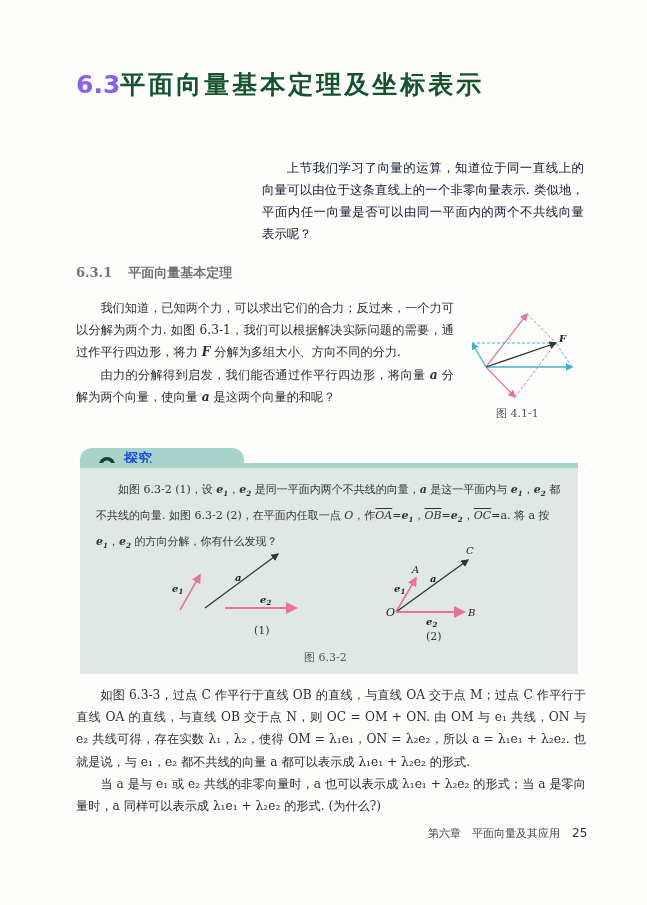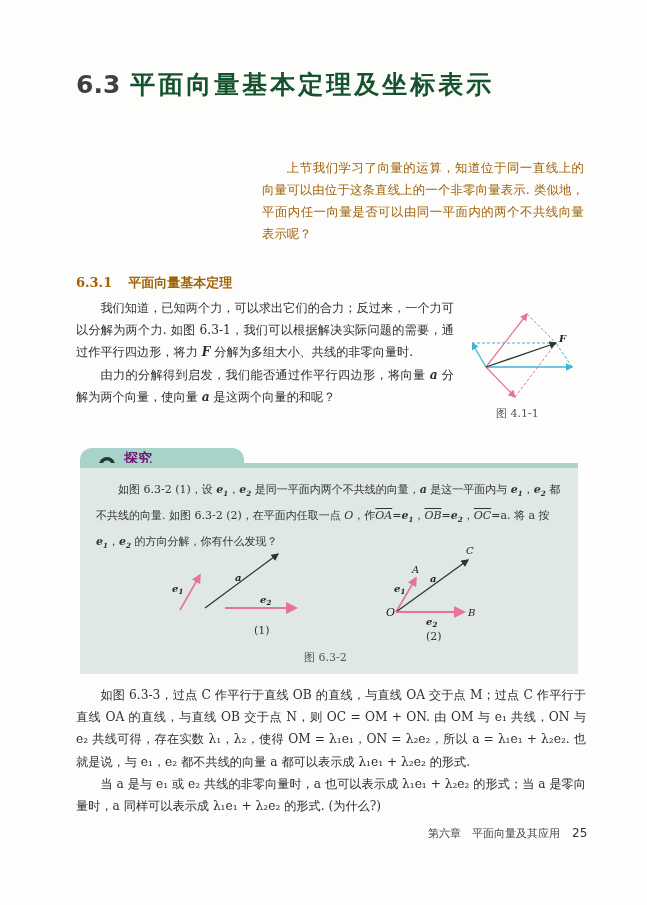--- a/index.html
+++ b/index.html
@@ -1,35 +1,35 @@
 <!DOCTYPE html>
 <html><head>
 <meta charset="utf-8">
 <style>
   html, body { margin:0; padding:0; }
   body { width:647px; height:905px; background:#fdfdfc; position:relative; overflow:hidden;
     font-family:"DejaVu Serif","Liberation Serif",serif; color:#2a2a2a; }
   .abs { position:absolute; }
   .title { left:76px; top:68px; font-family:"DejaVu Sans","Liberation Sans",sans-serif; font-weight:bold; font-size:25px; letter-spacing:3px; white-space:nowrap; }
-  .title .num { color:#404040; margin-right:10px; letter-spacing:0; }
+  .title .num { color:#8b5cf6; letter-spacing:0; }
   .title .txt { color:#14532d; }
-  .intro { left:262px; top:157px; width:322px; font-size:12.4px; line-height:22px; text-indent:2em; text-align:justify; color:#a16207; }
-  .sec { left:76px; top:274px; font-family:"DejaVu Sans","Liberation Sans",sans-serif; font-weight:bold; font-size:13px; color:#a16207; }
+  .intro { left:262px; top:157px; width:322px; font-size:12.4px; line-height:22px; text-indent:2em; text-align:justify; color:#0f172a; }
+  .sec { left:76px; top:264px; font-family:"DejaVu Sans","Liberation Sans",sans-serif; font-weight:bold; font-size:13px; color:#737373; }
   .sec .sn { margin-right:16px; font-family:"DejaVu Serif","Liberation Serif",serif; }
   .para { font-size:12.2px; line-height:22.2px; text-align:justify; color:#2e2e2e; }
   .p1 { left:76px; top:297px; width:378px; }
   .para p { margin:0; text-indent:2em; }
   b.v { font-weight:bold; font-style:italic; }
   i.v { font-style:italic; }
   .fig1 { left:472px; top:305px; width:115px; height:100px; }
   .fig1cap { left:496px; top:406px; font-size:11px; color:#555; }
   .box { left:80px; top:463px; width:498px; height:206px; background:#dfe8e4; border-top:5px solid #a8d3ca; }
   .tab { left:80px; top:448px; width:164px; height:24px; background:#a8d3ca; border-radius:12px 12px 0 0; }
   .tab-icon { left:98px; top:453px; width:18px; height:14px; }
-  .tab-label { left:124px; top:450px; font-family:"DejaVu Sans","Liberation Sans",sans-serif; font-weight:bold; font-size:14px; color:#701a75; }
+  .tab-label { left:124px; top:450px; font-family:"DejaVu Sans","Liberation Sans",sans-serif; font-weight:bold; font-size:14px; color:#1d4ed8; }
   .boxtext { left:96px; top:479px; width:472px; font-size:11px; line-height:22px; color:#333; }
   .boxtext p { margin:0; text-indent:2em; }
   .ov { text-decoration:overline; font-style:italic; }
   .fig2 { left:150px; top:540px; width:380px; height:110px; }
   .fig2cap { left:304px; top:650px; font-size:11px; color:#555;text-align:center; }
   .p2 { left:76px; top:684px; width:510px; }
   .footer { left:428px; top:826px; font-size:11px; color:#444; white-space:nowrap; }
   .footer .pg { font-family:"DejaVu Sans","Liberation Sans",sans-serif; font-size:12px; margin-left:12px; color:#333; }
   sub { font-size:0.65em; }
 </style>
@@ -40,21 +40,21 @@
   <span class="num">6.3</span><span class="txt">平面向量基本定理及坐标表示</span>
 </div>
 
 <div class="abs intro">上节我们学习了向量的运算，知道位于同一直线上的向量可以由位于这条直线上的一个非零向量表示. 类似地，平面内任一向量是否可以由同一平面内的两个不共线向量表示呢？</div>
 
 <div class="abs sec">
   <span class="sn">6.3.1</span><span>平面向量基本定理</span>
 </div>
 
 <div class="abs para p1">
-  <p><span>我们知道，已知两个力，可以求出它们的合力；反过来，一个力可以分解为两个力. 如图 6.3-1，我们可以根据解决实际问题的需要，通过作平行四边形，将力 </span><b class="v">F</b><span> 分解为多组大小、共线的非零向量时.</span></p>
+  <p><span>我们知道，已知两个力，可以求出它们的合力；反过来，一个力可以分解为两个力. 如图 6.3-1，我们可以根据解决实际问题的需要，通过作平行四边形，将力 </span><b class="v">F</b><span> 分解为多组大小、方向不同的分力.</span></p>
   <p><span>由力的分解得到启发，我们能否通过作平行四边形，将向量 </span><b class="v">a</b><span> 分解为两个向量，使向量 </span><b class="v">a</b><span> 是这两个向量的和呢？</span></p>
 </div>
 
 <svg class="abs fig1" viewBox="0 0 115 100">
   <defs>
     <marker id="ap" markerWidth="6" markerHeight="6" refX="5" refY="3" orient="auto">
         <path d="M0,0 L6,3 L0,6 z" fill="#e8739a"></path>
       </marker>
     <marker id="ac" markerWidth="6" markerHeight="6" refX="5" refY="3" orient="auto">
         <path d="M0,0 L6,3 L0,6 z" fill="#3fb3d4"></path>

